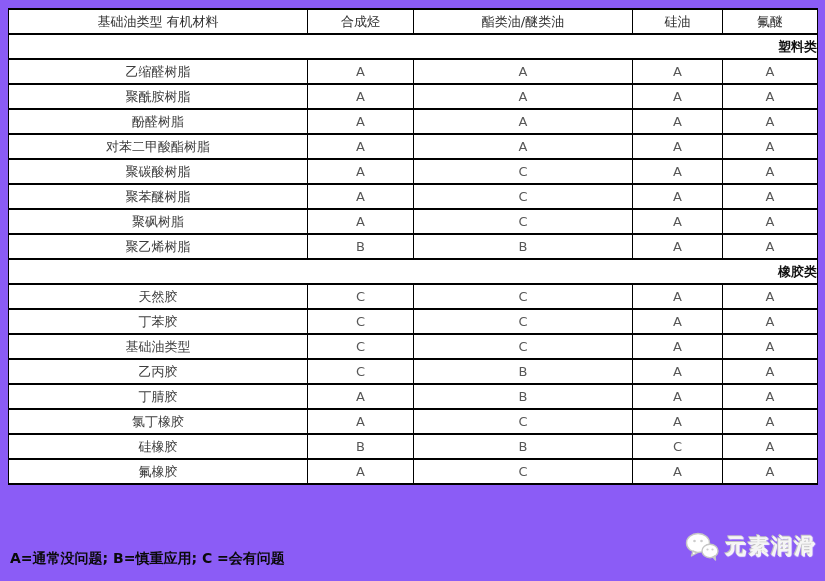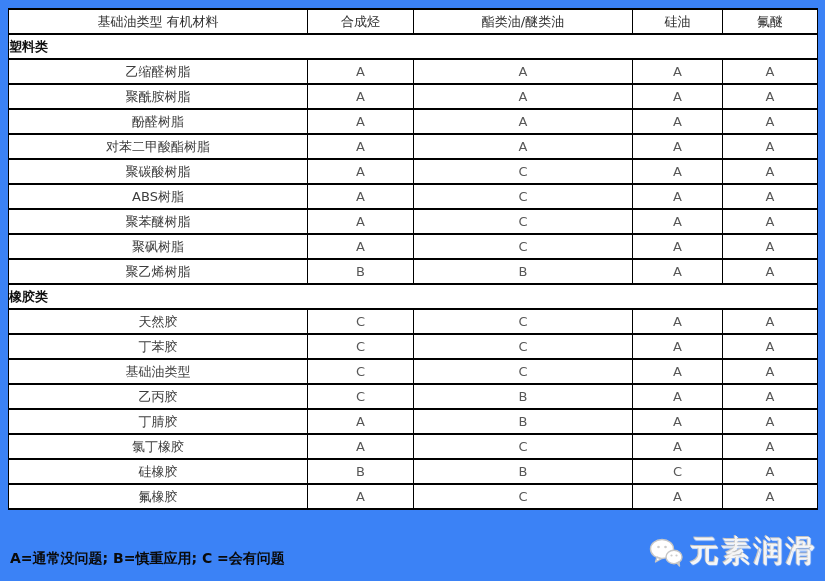--- a/index.html
+++ b/index.html
@@ -8,21 +8,21 @@
     background: #ffffff;
     width: 825px;
     height: 581px;
     overflow: hidden;
     font-family: "DejaVu Sans", "Liberation Sans", sans-serif;
   }
   .page {
     position: relative;
     width: 825px;
     height: 581px;
-    background: #3b82f6;
+    background: #8b5cf6;
   }
   table.compat {
     position: absolute;
     left: 8px;
     top: 8px;
     width: 809px;
     border-collapse: collapse;
     table-layout: fixed;
   }
   table.compat th,
@@ -40,21 +40,21 @@
     white-space: nowrap;
   }
   table.compat th {
     font-weight: normal;
     color: #2e2e2e;
     text-align: center;
   }
   td.section {
     font-weight: bold;
     color: #111111;
-    text-align: left;
+    text-align: right;
     font-size: 14px;
     margin-left: 37px;
   }
   td.mat {
     text-align: center;
     padding-left: 10px;
     color: #3d3d3d;
   }
   td.val {
     text-align: center;
@@ -73,25 +73,25 @@
   }
   .watermark {
     position: absolute;
     right: 8px;
     top: 531px;
     display: flex;
     align-items: center;
     gap: 6px;
   }
   .watermark .wm-text {
-    font-size: 30px;
+    font-size: 21px;
     letter-spacing: 2px;
     color: #f5f5f5;
     text-shadow: -1px -1px 0 #c2c2c2, 1px 1px 1px #ffffff;
-    font-weight: normal;
+    font-weight: bold;
     white-space: nowrap;
   }
   .wm-icon {
     width: 34px;
     height: 30px;
     display: inline-block;
   }
 </style>
 </head>
 <body>
@@ -142,27 +142,20 @@
         </tr>
         <tr>
           <td class="mat">对苯二甲酸酯树脂</td>
           <td class="val">A</td>
           <td class="val">A</td>
           <td class="val">A</td>
           <td class="val">A</td>
         </tr>
         <tr>
           <td class="mat">聚碳酸树脂</td>
-          <td class="val">A</td>
-          <td class="val">C</td>
-          <td class="val">A</td>
-          <td class="val">A</td>
-        </tr>
-        <tr>
-          <td class="mat">ABS树脂</td>
           <td class="val">A</td>
           <td class="val">C</td>
           <td class="val">A</td>
           <td class="val">A</td>
         </tr>
         <tr>
           <td class="mat">聚苯醚树脂</td>
           <td class="val">A</td>
           <td class="val">C</td>
           <td class="val">A</td>

